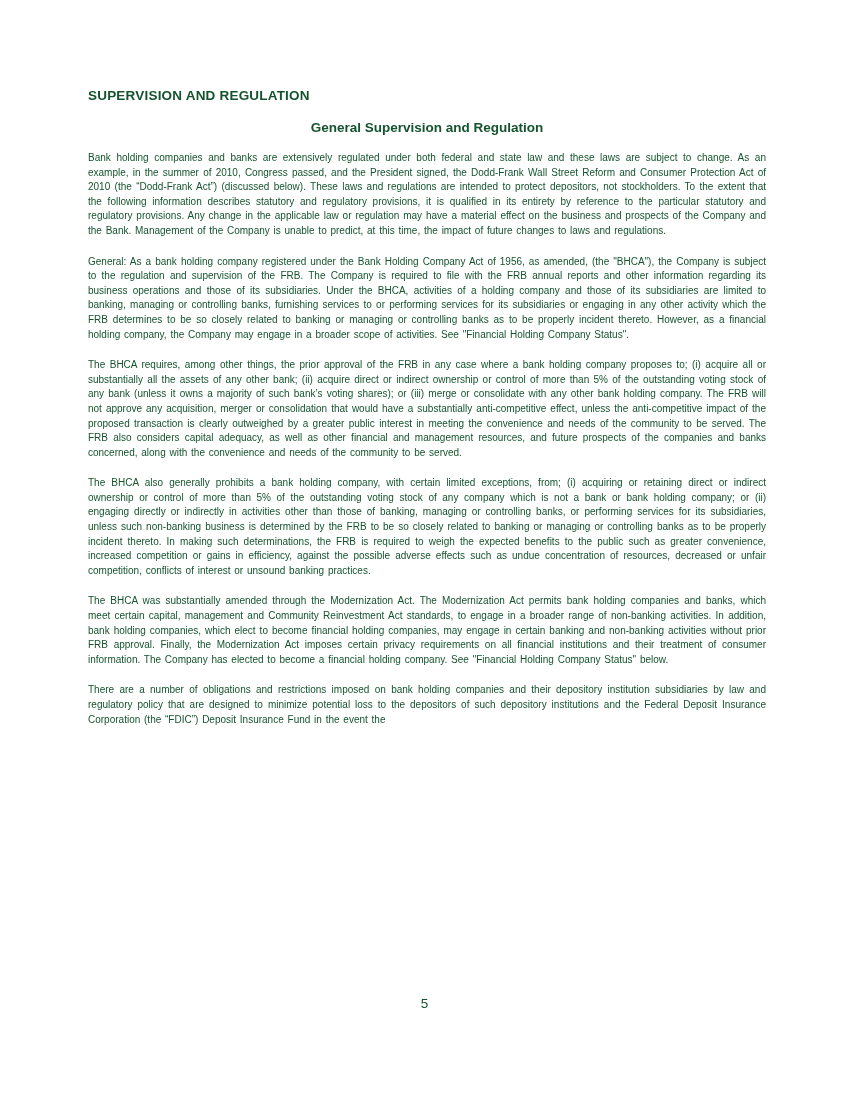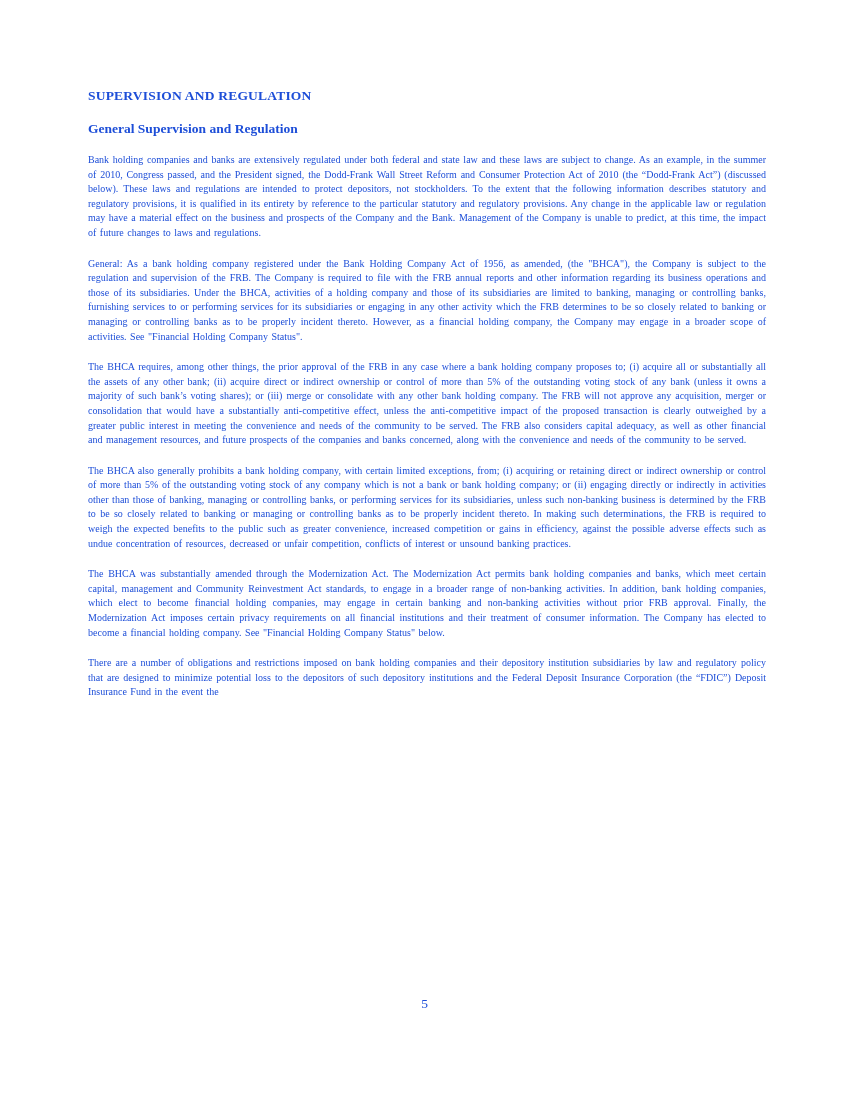--- a/index.html
+++ b/index.html
@@ -5,40 +5,41 @@
   html, body {
     margin: 0;
     padding: 0;
     background: #ffffff;
   }
   .page {
     position: relative;
     width: 849px;
     height: 1100px;
     background: #ffffff;
-    font-family: Liberation Serif, serif;
-    color: #1d4ed8;
+    font-family: Liberation Sans, sans-serif;
+    color: #14532d;
     overflow: hidden;
   }
   .content {
     position: absolute;
     left: 88px;
     top: 88px;
     width: 678px;
   }
   .doc-h1 {
     font-size: 13.5px;
     font-weight: bold;
     margin: 0 0 17px 0;
     letter-spacing: 0.2px;
   }
   .doc-h2 {
     font-size: 13.5px;
     font-weight: bold;
     margin: 0 0 16px 0;
+    text-align: center;
   }
   .doc-p {
     font-size: 10px;
     line-height: 14.6px;
     text-align: justify;
     margin: 0 0 16px 0;
     word-spacing: 1px;
   }
   .page-number {
     position: absolute;

